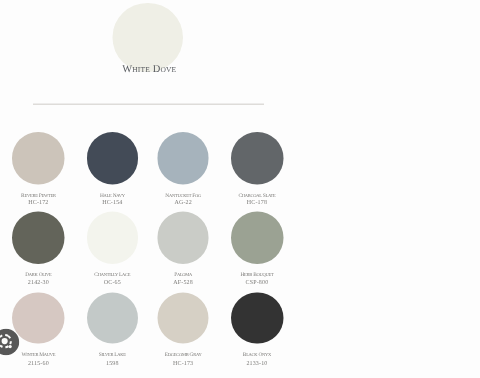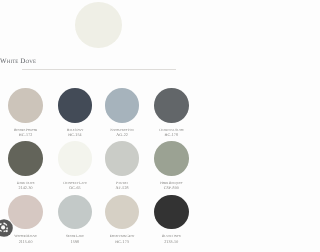--- a/index.html
+++ b/index.html
@@ -1,20 +1,20 @@
 <!DOCTYPE html>
 <html><head>
 <meta charset="utf-8">
 <style>
   html,body{margin:0;padding:0;}
   body{width:199px;height:252px;overflow:hidden;background:#fdfdfd;
        font-family:"Liberation Serif",serif;-webkit-font-smoothing:antialiased;text-rendering:geometricPrecision;}
   .page{position:relative;width:199px;height:252px;will-change:transform;}
   .hero{position:absolute;left:75.3px;top:2.4px;width:46.4px;height:45.6px;border-radius:50%;}
-  .hero-name{position:absolute;left:0;right:0;top:57px;text-align:left;font-size:7px;letter-spacing:.1px;color:#5a5d61;font-variant:small-caps;}
+  .hero-name{position:absolute;left:0;right:0;top:42px;text-align:center;font-size:7px;letter-spacing:.1px;color:#5a5d61;font-variant:small-caps;}
   .hero-code{position:absolute;left:0;right:0;top:56.7px;text-align:center;font-size:7px;letter-spacing:.1px;color:#5a5d61;font-variant:small-caps;}
   .rule{position:absolute;left:22px;top:68.8px;width:154px;height:1px;background:#dedcd9;}
   .section-title{position:absolute;left:0;right:0;top:70.8px;text-align:center;font-size:9.5px;letter-spacing:.5px;color:#5a5d61;font-variant:small-caps;}
   .cell{position:absolute;width:49px;text-align:center;}
   .sw{width:34.7px;height:34.7px;border-radius:50%;margin:0 auto;}
   .nm{position:absolute;left:0;right:0;font-size:3.6px;letter-spacing:-0.17px;color:#7b7a77;line-height:1;font-variant:small-caps;white-space:nowrap;}
   .cd{position:absolute;left:0;right:0;font-size:4px;letter-spacing:.1px;color:#7b7a77;line-height:1;font-variant:small-caps;white-space:nowrap;}
   .lens{position:absolute;left:-4.6px;top:219.3px;width:18px;height:18px;}
   .lens svg{width:18px;height:18px;display:block;filter:blur(0.38px);opacity:.93;}
 </style>

